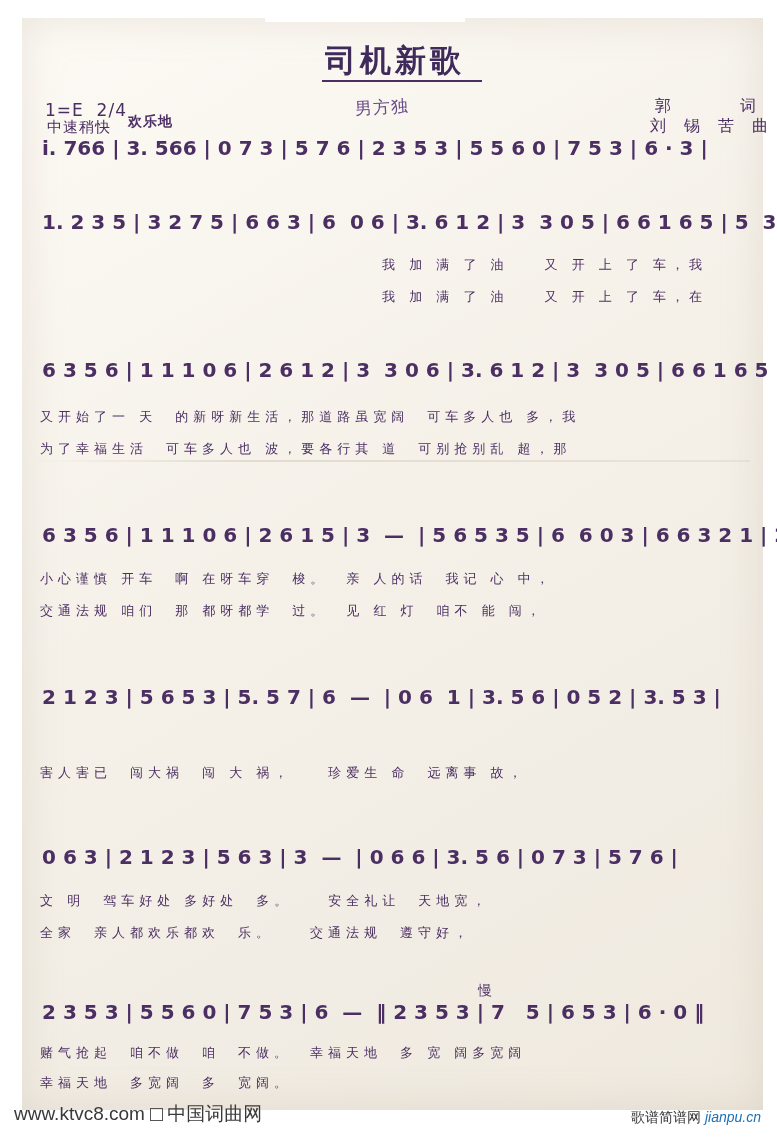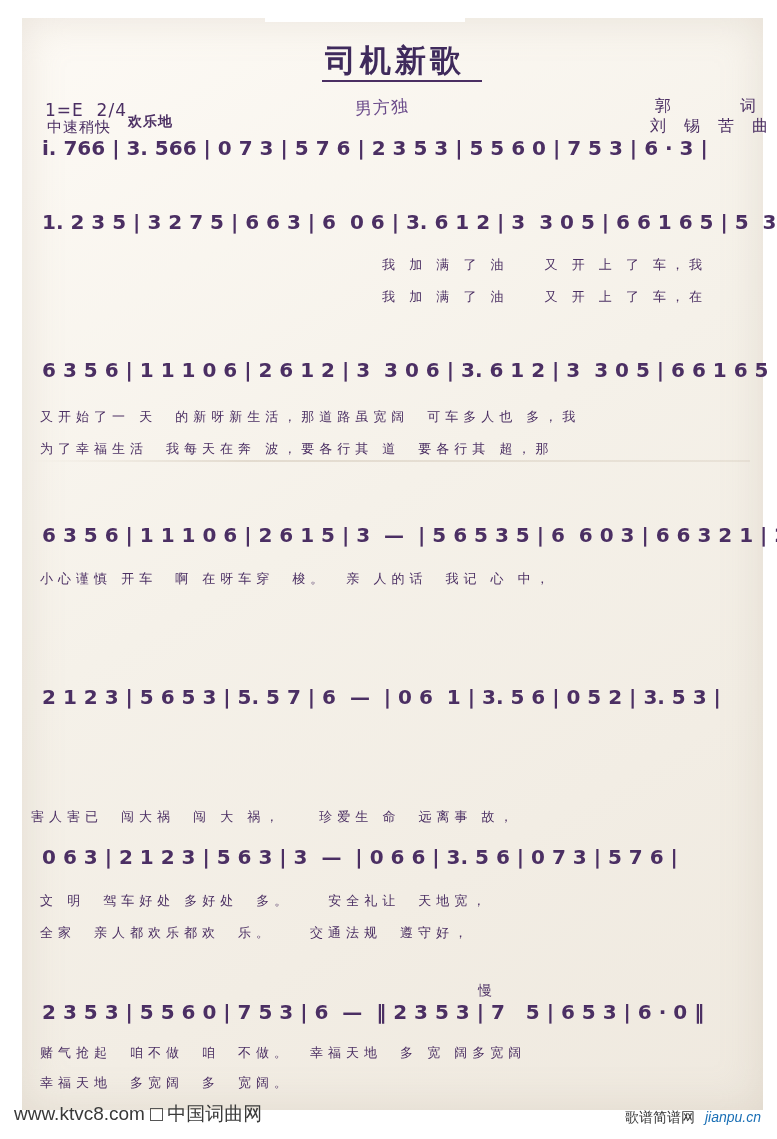--- a/index.html
+++ b/index.html
@@ -80,21 +80,21 @@
   }
   .wm-left .box{
     display:inline-block;width:11px;height:11px;border:1px solid #555;margin-right:4px;
     vertical-align:-1px;
   }
   .wm-right{
     position:absolute;right:16px;bottom:8px;font-size:14px;color:#444;
     font-family:"Liberation Sans",sans-serif;
   }
   .wm-right .cn{color:#333;}
-  .wm-right .en{color:#1a6fb5;margin-left:6px;font-style:italic;}
+  .wm-right .en{color:#1a6fb5;font-style:italic;}
 </style>
 </head>
 <body>
 
 <div class="sheet">
 
   <div class="edge-top"></div>
   <div class="edge-left"></div>
   <div class="edge-right"></div>
   <div class="edge-bottom"></div>
@@ -114,27 +114,28 @@
   <div class="ink credit2">刘　锡　苦　曲</div>
 
   <div class="ink nrow" style="left:42px;top:136px;">i. 766 | 3. 566 | 0 7 3 | 5 7 6 | 2 3 5 3 | 5 5 6 0 | 7 5 3 | 6 · 3 |</div>
 
   <div class="ink nrow" style="left:42px;top:210px;">1. 2 3 5 | 3 2 7 5 | 6 6 3 | 6  0 6 | 3. 6 1 2 | 3  3 0 5 | 6 6 1 6 5 | 5  3 0 5 |</div>
   <div class="ink lyric" style="left:382px;top:256px;">我 加 满 了 油　　又 开 上 了 车，我</div>
   <div class="ink lyric" style="left:382px;top:288px;">我 加 满 了 油　　又 开 上 了 车，在</div>
 
   <div class="ink nrow" style="left:42px;top:358px;">6 3 5 6 | 1 1 1 0 6 | 2 6 1 2 | 3  3 0 6 | 3. 6 1 2 | 3  3 0 5 | 6 6 1 6 5 | 5  3 0 5 |</div>
   <div class="ink lyric" style="left:40px;top:408px;">又开始了一 天　的新呀新生活，那道路虽宽阔　可车多人也 多，我</div>
-  <div class="ink lyric" style="left:40px;top:440px;">为了幸福生活　我每天在奔 波，要各行其 道　要各行其 超，那</div>
+  <div class="ink lyric" style="left:40px;top:440px;">为了幸福生活　可车多人也 波，要各行其 道　可别抢别乱 超，那</div>
 
   <div class="ink nrow" style="left:42px;top:523px;">6 3 5 6 | 1 1 1 0 6 | 2 6 1 5 | 3  —  | 5 6 5 3 5 | 6  6 0 3 | 6 6 3 2 1 | 2  —  |</div>
   <div class="ink lyric" style="left:40px;top:570px;">小心谨慎 开车　啊 在呀车穿　梭。　亲 人的话　我记 心 中，</div>
+  <div class="ink lyric" style="left:40px;top:602px;">交通法规 咱们　那 都呀都学　过。　见 红 灯　咱不 能 闯，</div>
 
   <div class="ink nrow" style="left:42px;top:685px;text-align:center;">2 1 2 3 | 5 6 5 3 | 5. 5 7 | 6  —  | 0 6  1 | 3. 5 6 | 0 5 2 | 3. 5 3 |</div>
-  <div class="ink lyric" style="left:31px;top:764px;margin-top:44px;">害人害已　闯大祸　闯 大 祸，　　珍爱生 命　远离事 故，</div>
+  <div class="ink lyric" style="left:40px;top:764px;">害人害已　闯大祸　闯 大 祸，　　珍爱生 命　远离事 故，</div>
 
   <div class="ink nrow" style="left:42px;top:845px;">0 6 3 | 2 1 2 3 | 5 6 3 | 3  —  | 0 6 6 | 3. 5 6 | 0 7 3 | 5 7 6 |</div>
   <div class="ink lyric" style="left:40px;top:892px;">文 明　驾车好处 多好处　多。　　安全礼让　天地宽，</div>
   <div class="ink lyric" style="left:40px;top:924px;">全家　亲人都欢乐都欢　乐。　　交通法规　遵守好，</div>
 
   <div class="ink slow-mark" style="left:478px;top:982px;">慢</div>
   <div class="ink nrow" style="left:42px;top:1000px;text-align:center;">2 3 5 3 | 5 5 6 0 | 7 5 3 | 6  —  ‖ 2 3 5 3 | 7   5 | 6 5 3 | 6 · 0 ‖</div>
   <div class="ink lyric" style="left:40px;top:1044px;">赌气抢起　咱不做　咱　不做。　幸福天地　多 宽 阔多宽阔</div>
   <div class="ink lyric" style="left:40px;top:1074px;">幸福天地　多宽阔　多　宽阔。</div>
 

